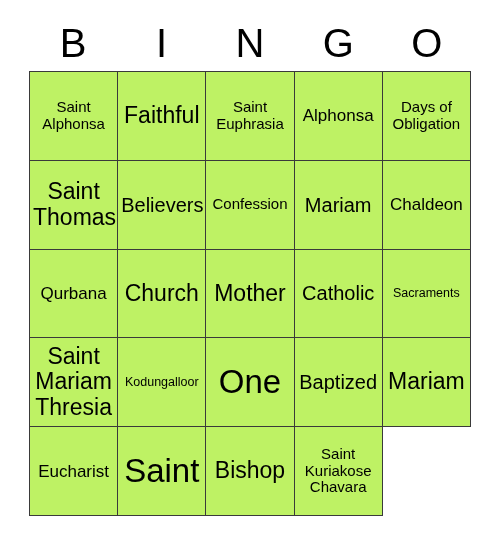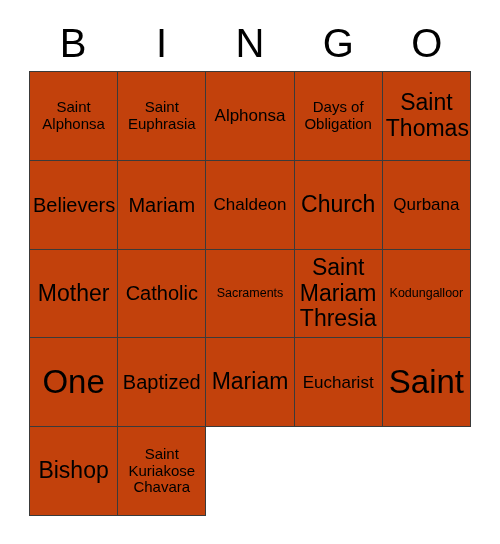--- a/index.html
+++ b/index.html
@@ -50,21 +50,21 @@
   }
   .bingo-cell {
     border-right: 1.5px solid #3a3a3a;
     border-bottom: 1.5px solid #3a3a3a;
     box-sizing: border-box;
     display: flex;
     align-items: center;
     justify-content: center;
     text-align: center;
     padding: 2px 3px;
-    background: #c2410c;
+    background: #bef264;
     overflow: hidden;
   }
   .cell-text {
     display: block;
     width: 100%;
     line-height: 1.12;
     color: #000000;
     white-space: pre-line;
   }
 
@@ -89,50 +89,56 @@
     <div class="header-letter">O</div>
   </div>
 
   <div id="bingo-grid">
 
     <div class="bingo-cell">
         <span class="cell-text fs-sm">Saint
 Alphonsa</span>
       </div>
     <div class="bingo-cell">
+        <span class="cell-text fs-xl">Faithful</span>
+      </div>
+    <div class="bingo-cell">
         <span class="cell-text fs-sm">Saint
 Euphrasia</span>
       </div>
     <div class="bingo-cell">
         <span class="cell-text fs-md">Alphonsa</span>
       </div>
 
     <div class="bingo-cell">
         <span class="cell-text fs-sm">Days of
 Obligation</span>
       </div>
     <div class="bingo-cell">
         <span class="cell-text fs-xl">Saint
 Thomas</span>
       </div>
     <div class="bingo-cell">
         <span class="cell-text fs-lg">Believers</span>
       </div>
     <div class="bingo-cell">
+        <span class="cell-text fs-sm">Confession</span>
+      </div>
+    <div class="bingo-cell">
         <span class="cell-text fs-lg">Mariam</span>
       </div>
 
     <div class="bingo-cell">
         <span class="cell-text fs-md">Chaldeon</span>
       </div>
     <div class="bingo-cell">
-        <span class="cell-text fs-xl">Church</span>
+        <span class="cell-text fs-md">Qurbana</span>
       </div>
     <div class="bingo-cell">
-        <span class="cell-text fs-md">Qurbana</span>
+        <span class="cell-text fs-xl">Church</span>
       </div>
     <div class="bingo-cell">
         <span class="cell-text fs-xl">Mother</span>
       </div>
     <div class="bingo-cell">
         <span class="cell-text fs-lg">Catholic</span>
       </div>
 
     <div class="bingo-cell">
         <span class="cell-text fs-xs">Sacraments</span>

